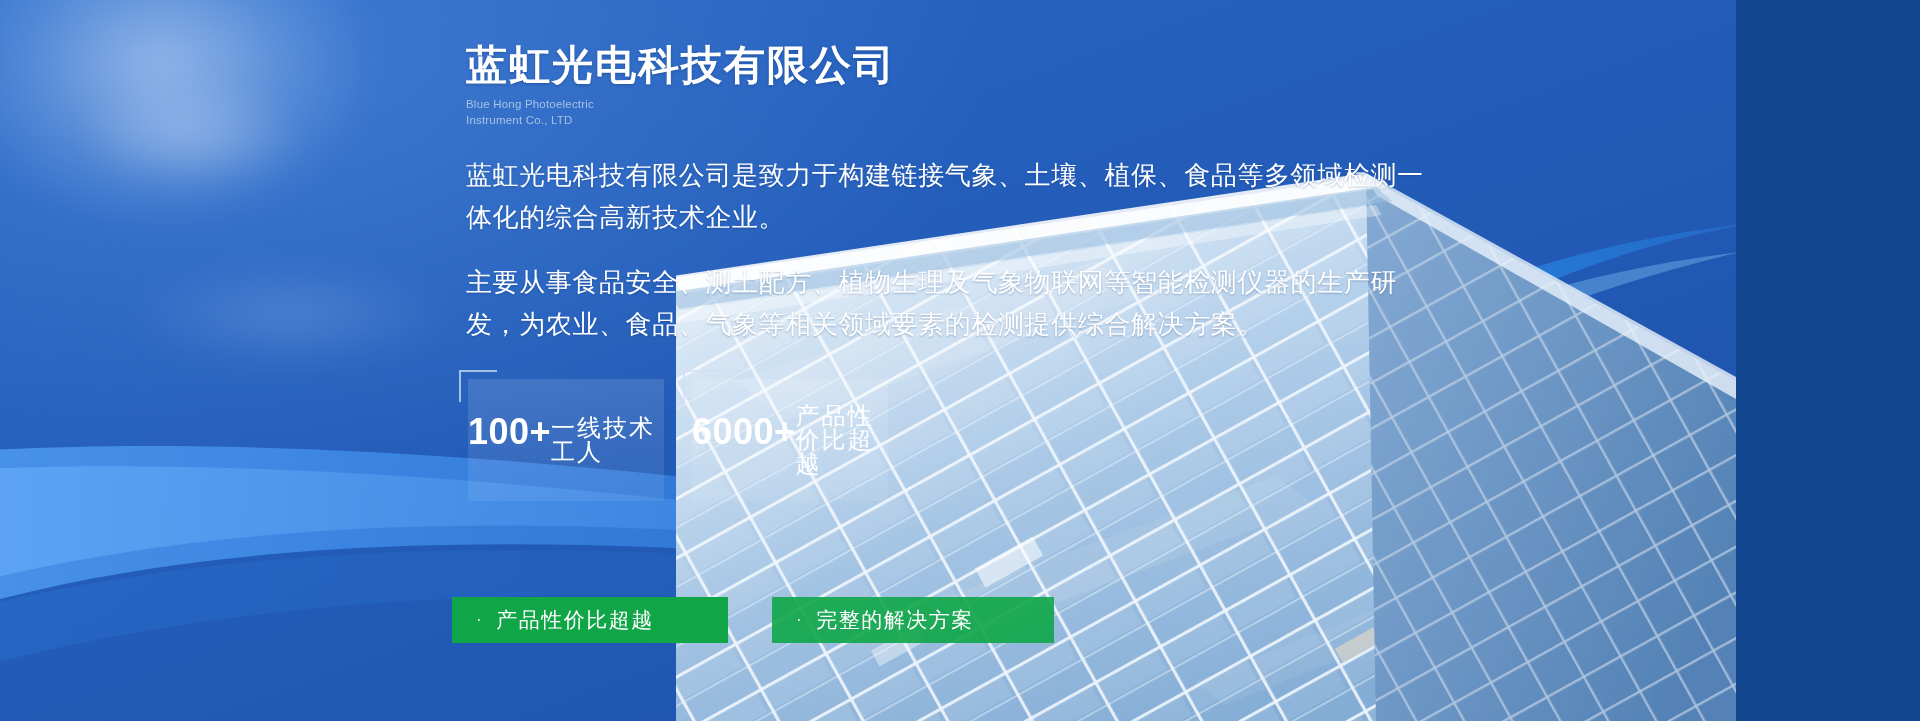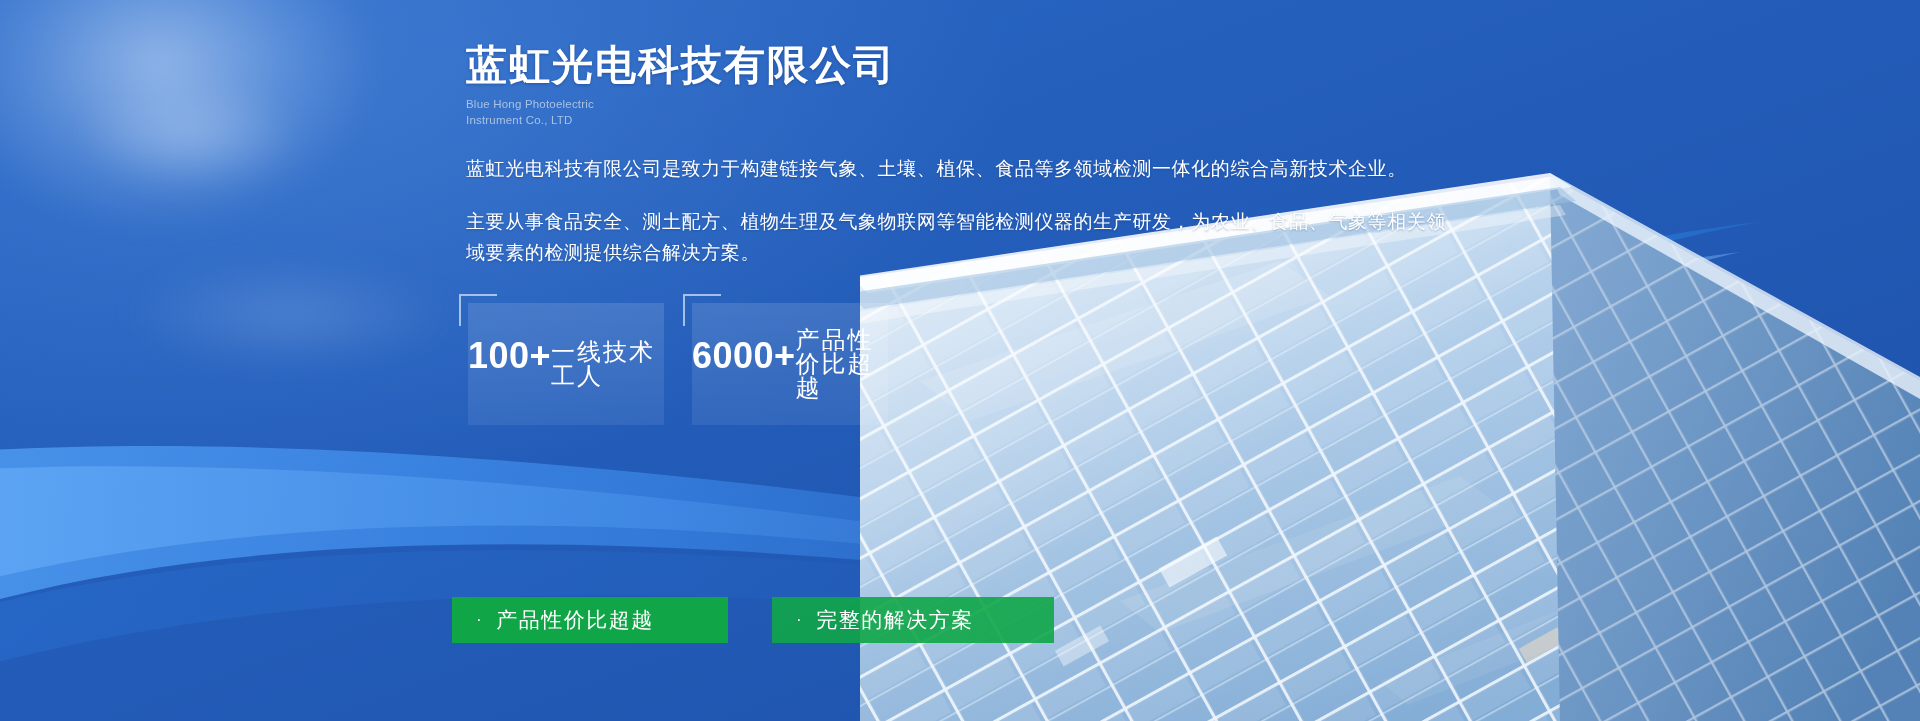--- a/index.html
+++ b/index.html
@@ -3,21 +3,21 @@
 <meta charset="utf-8">
 <title>Blue Hong Photoelectric Banner</title>
 <style>
   html, body {
     margin: 0;
     padding: 0;
     background: #13478f;
   }
   #stage {
     position: relative;
-    width: 1920px;
+    width: 1736px;
     height: 721px;
     overflow: hidden;
     font-family: "Liberation Sans", "DejaVu Sans", sans-serif;
     background: #be185d;
   }
 
   
   .sky {
     position: absolute; inset: 0;
     background:
@@ -75,21 +75,21 @@
     font-size: 11.5px;
     line-height: 1.35;
     letter-spacing: 0.2px;
     margin: 0 0 26px 0;
     font-weight: 400;
   }
   .company-en div { white-space: nowrap; }
 
   .para {
     color: #ffffff;
-    font-size: 19px;
+    font-size: 26px;
     line-height: 1.62;
     letter-spacing: 0.6px;
     margin: 0 0 22px 0;
     max-width: 980px;
     text-shadow: 0 1px 2px rgba(10,40,90,0.28);
   }
 
   
   .stats {
     display: flex;

